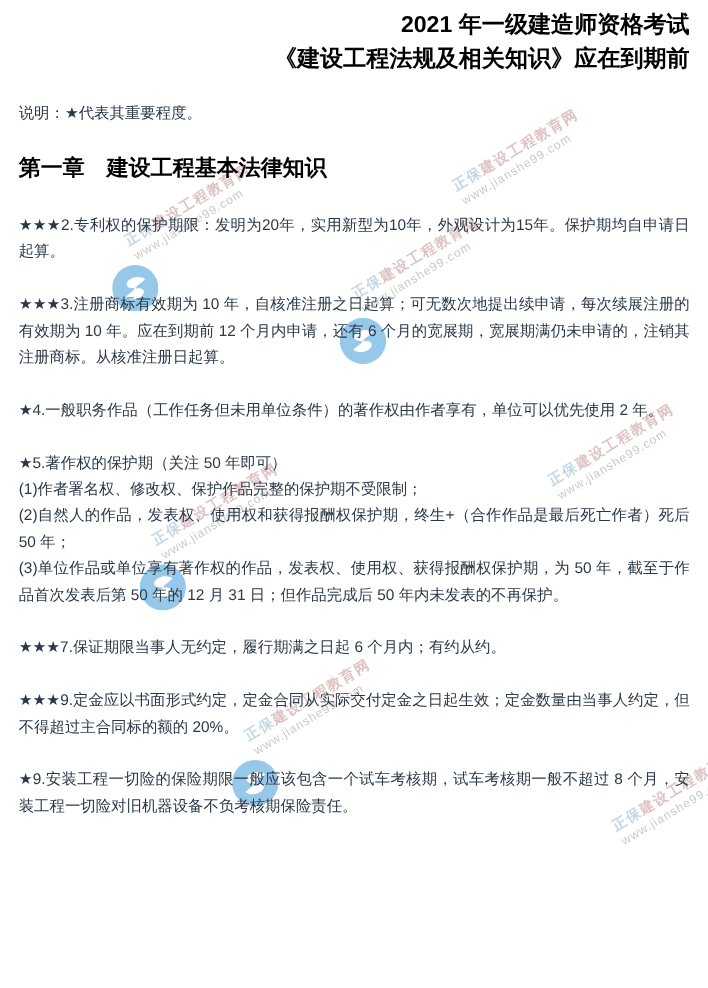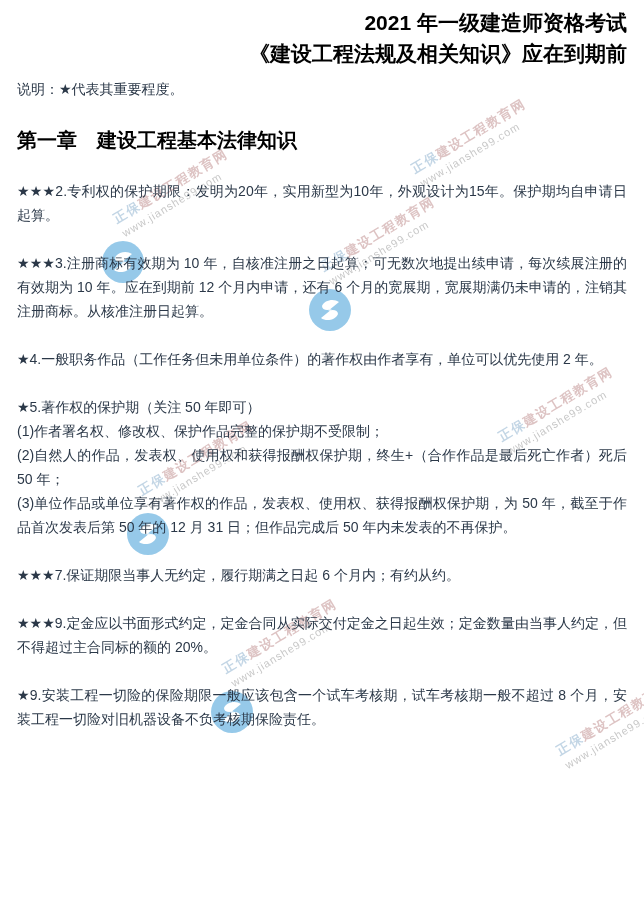--- a/index.html
+++ b/index.html
@@ -27,21 +27,21 @@
     position:absolute;left:24px;bottom:44px;
     transform:rotate(-31deg);transform-origin:0 100%;
     white-space:nowrap;display:block;
   }
   .wm-line1{display:block;font-size:13px;letter-spacing:1.5px;font-weight:bold;}
   .wm-brand{color:var(--watermark-brand-blue);}
   .wm-site{color:var(--watermark-rose);}
   .wm-line2{display:block;font-size:11px;color:var(--watermark-gray);letter-spacing:1px;margin-top:1px;}
 
   .doc-title{padding-top:7px;text-align:right;font-weight:bold;font-size:21px;line-height:31px;color:#000;}
-  .note{margin-top:12px;font-size:14px;line-height:17px;color:var(--body-text);}
+  .note{margin-top:25px;font-size:14px;line-height:17px;color:var(--body-text);}
   .chapter{margin-top:30px;text-align:left;font-weight:bold;font-size:20px;line-height:24px;color:#000;}
   .items{margin-top:27px;}
   .items p.item{
     font-size:14px;line-height:24px;color:var(--body-text);
     text-align:justify;white-space:pre-line;
     margin:0 0 24px 0;
   }
 </style>
 </head>
 <body>

